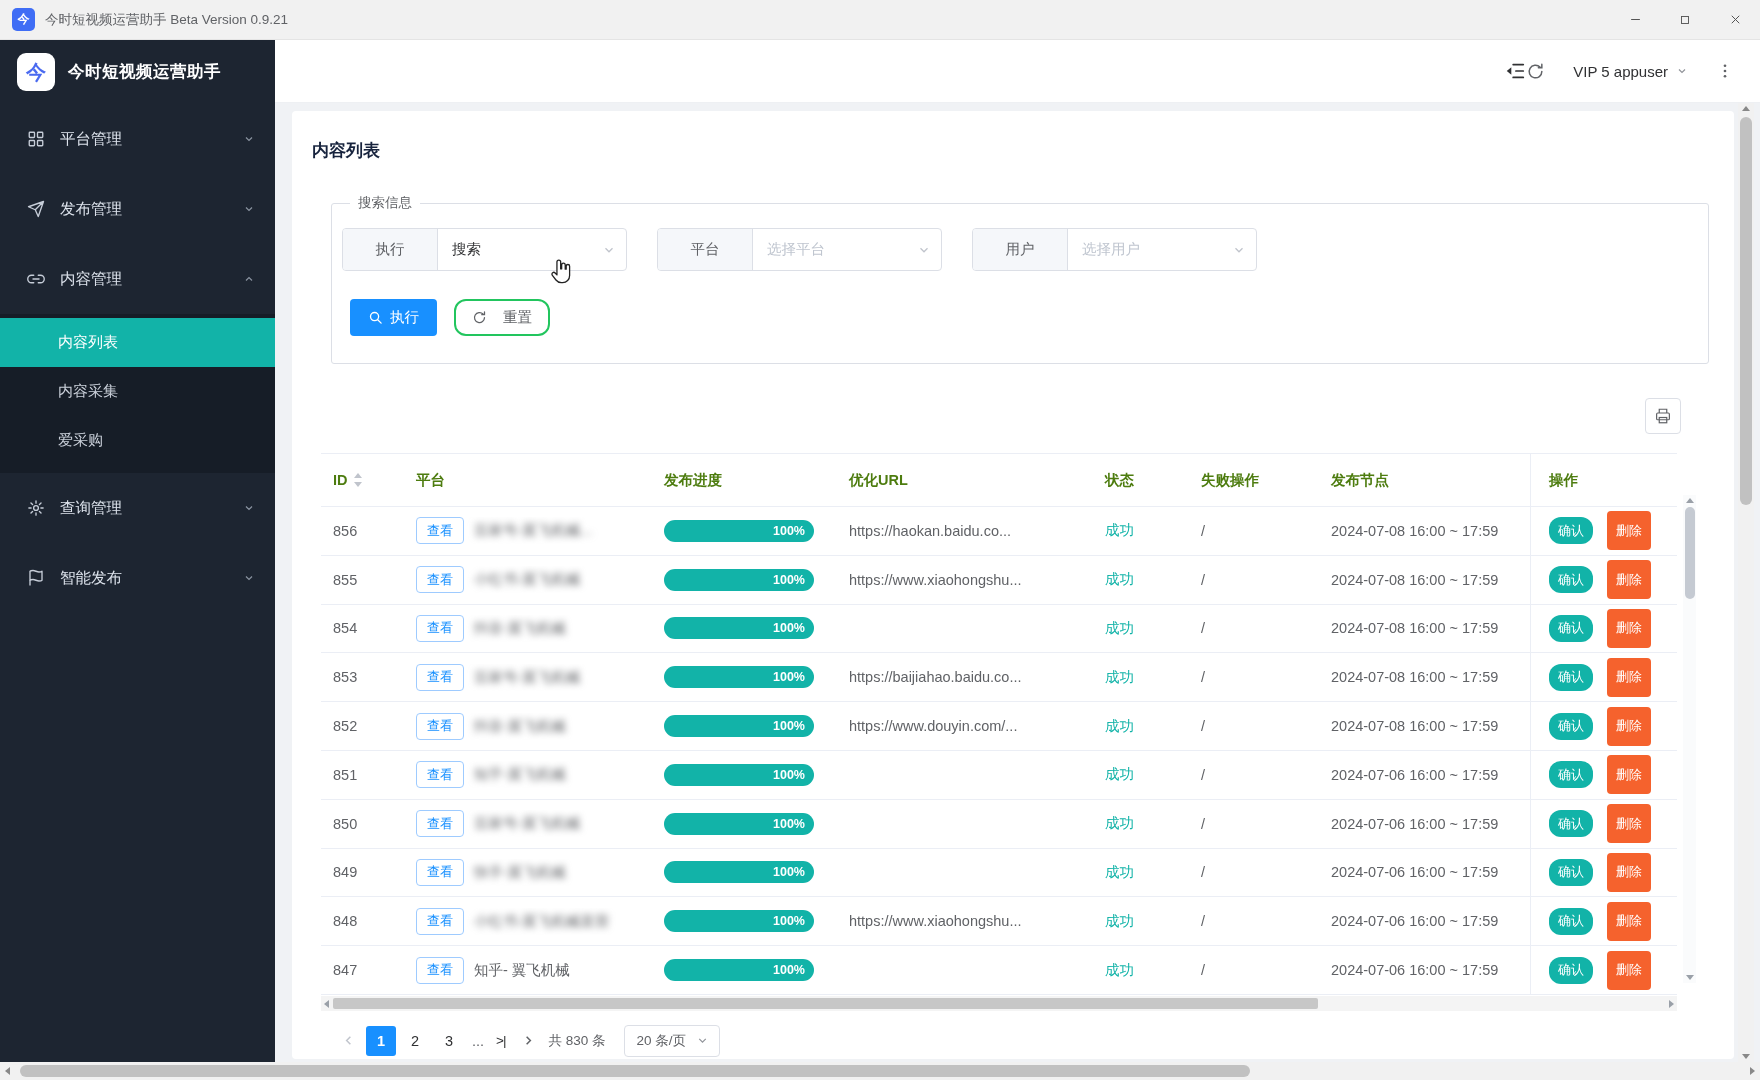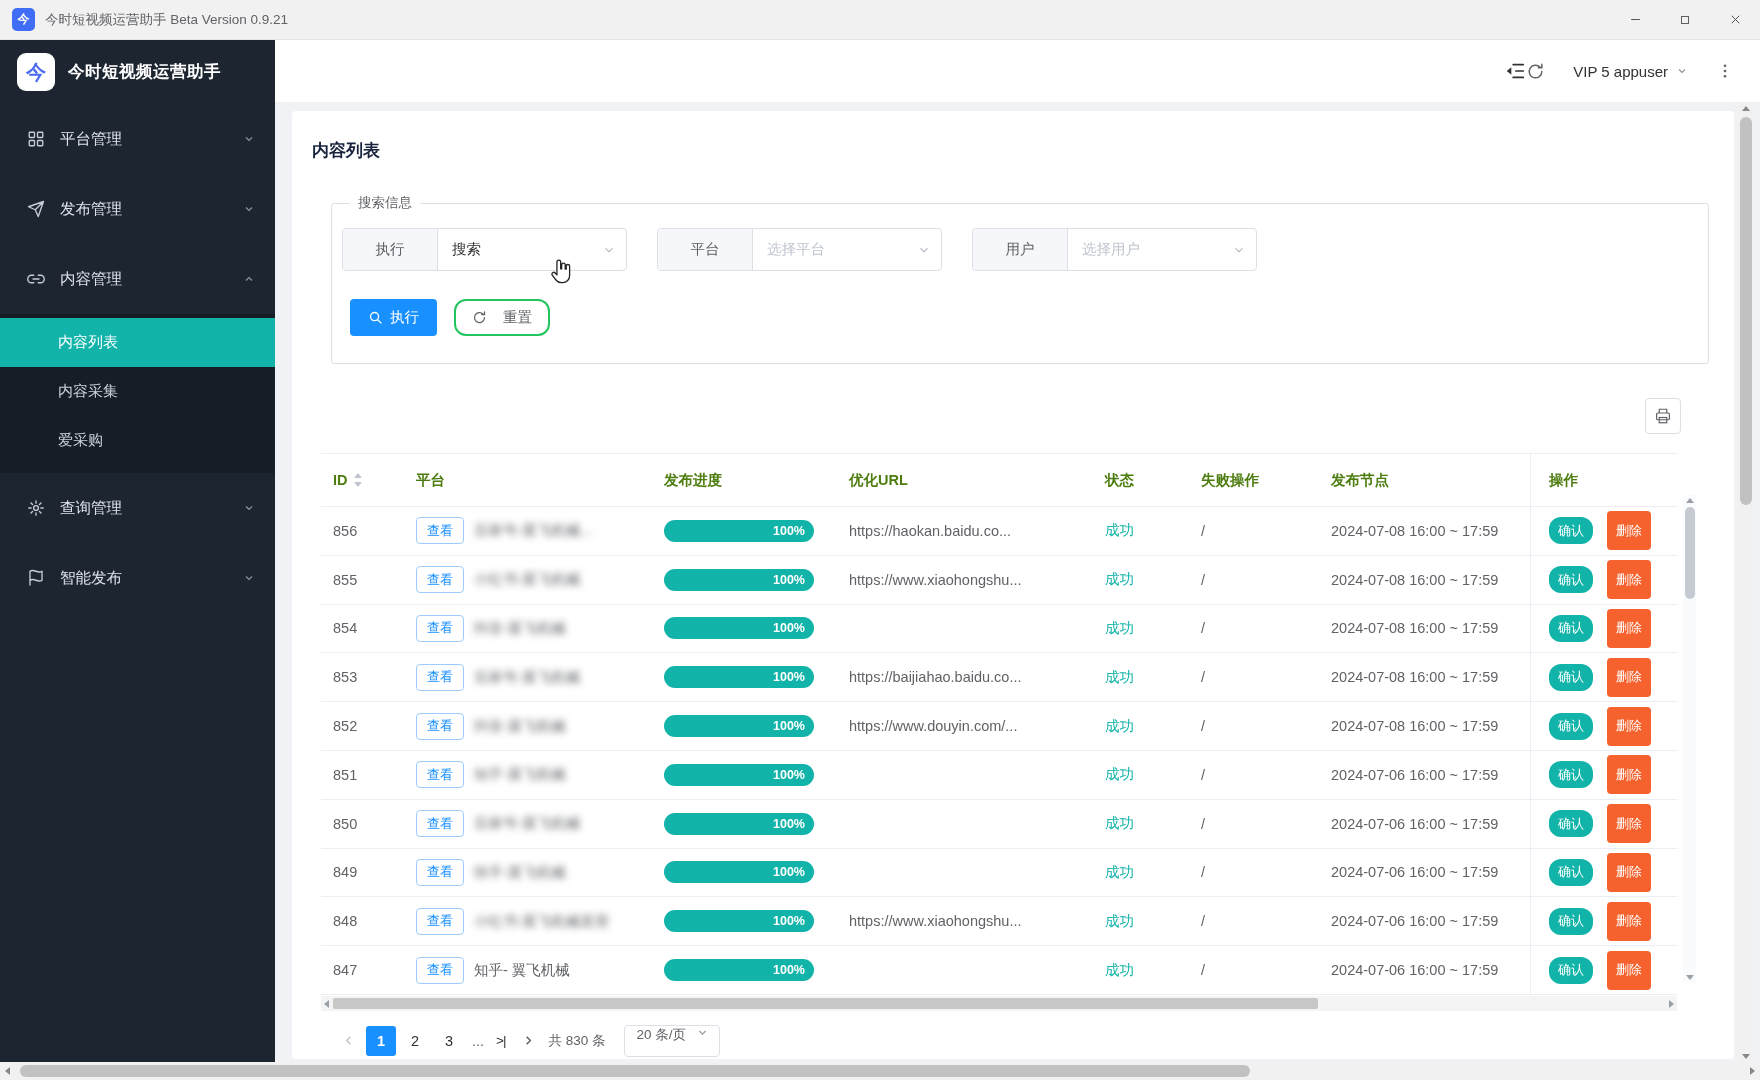--- a/index.html
+++ b/index.html
@@ -87,21 +87,21 @@
 
   
   .pagination{display:flex;align-items:center;gap:6px;margin:14px 0 0 45px;font-size:14.5px;color:#303133}
   .pg-prev{background:none;border:none;color:#c0c4cc;display:flex;padding:0 4px}
   .pg-next{background:none;border:none;color:#606266;display:flex;padding:0 6px}
   .page-btn{min-width:30px;height:30px;border:none;background:transparent;font-size:14.5px;color:#303133;border-radius:3px}
   .page-btn.active{background:var(--blue,#1890ff);color:#fff;font-weight:600}
   .pg-ellipsis{color:#606266;padding:0 2px}
   .pg-last{background:none;border:none;color:#303133;font-size:13.5px;letter-spacing:-1px;padding:0 4px}
   .pg-total{color:#606266;font-size:13.5px;}
-  .size-select{display:flex;gap:10px;height:32px;border:1px solid #dcdfe6;border-radius:4px;padding:0 10px 0 12px;margin-left:12px;font-size:13.5px;color:#606266;background:#fff;cursor:pointer}
+  .size-select{display:flex;align-items:center;gap:10px;height:32px;border:1px solid #dcdfe6;border-radius:4px;padding:0 10px 0 12px;margin-left:12px;font-size:13.5px;color:#606266;background:#fff;cursor:pointer}
 
   
   .page-vscroll{position:absolute;right:6px;top:103px;width:16px;height:959px;background:#f1f1f1}
   .page-vthumb{position:absolute;left:2px;top:14px;width:12px;height:388px;background:#c1c1c1;border-radius:6px}
   .window-hscroll{position:absolute;left:0;bottom:0;width:1760px;height:18px;background:#f1f1f1;z-index:20}
   .window-hthumb{position:absolute;left:20px;top:3px;width:1230px;height:12px;background:#c1c1c1;border-radius:6px}
   .whs-left{left:5px;top:5px;border-top:4px solid transparent;border-bottom:4px solid transparent;border-right:5px solid #888}
   .whs-right{right:5px;top:5px;border-top:4px solid transparent;border-bottom:4px solid transparent;border-left:5px solid #888}
   .pvs-up{left:4px;top:3px;border-left:4px solid transparent;border-right:4px solid transparent;border-bottom:5px solid #888}
   .pvs-down{left:4px;bottom:3px;border-left:4px solid transparent;border-right:4px solid transparent;border-top:5px solid #888}

